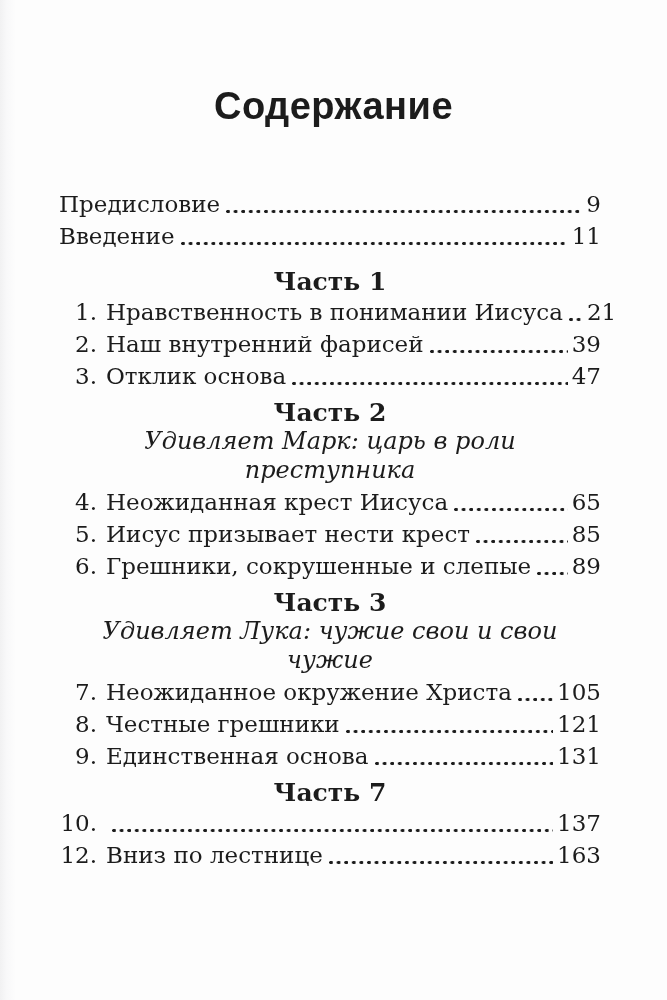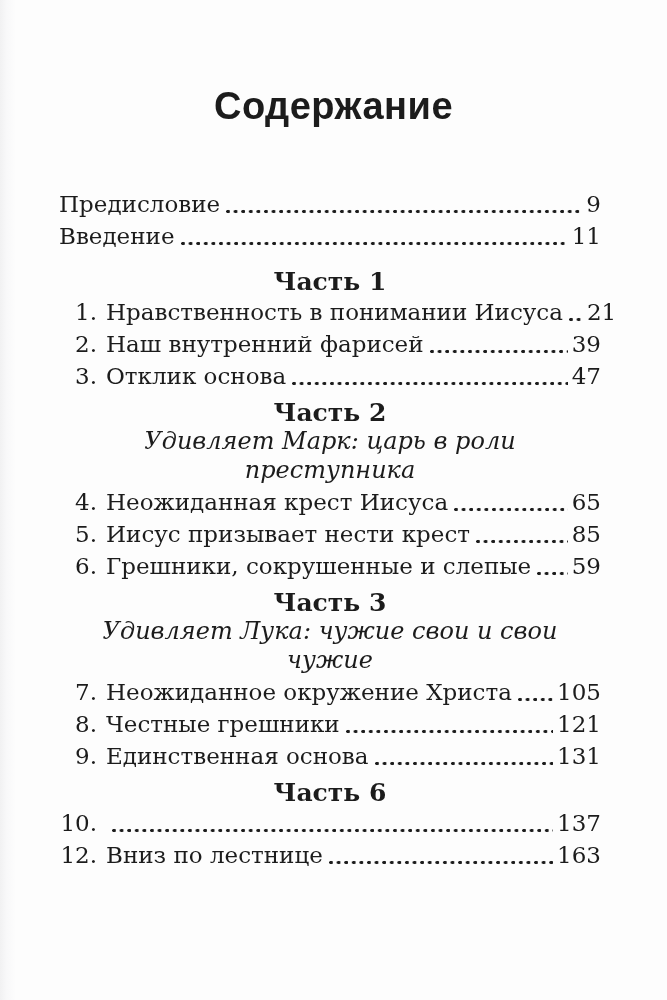--- a/index.html
+++ b/index.html
@@ -138,21 +138,21 @@
           <div class="row">
             <span class="num">5.</span>
             <span class="label">Иисус призывает нести крест</span>
             <span class="dots"></span>
             <span class="pg">85</span>
           </div>
           <div class="row">
             <span class="num">6.</span>
             <span class="label">Грешники, сокрушенные и слепые</span>
             <span class="dots"></span>
-            <span class="pg">59</span>
+            <span class="pg">89</span>
           </div>
         </section>
         <section class="part">
           <div class="part-heading">Часть 3</div>
           <div class="part-subtitle">Удивляет Лука: чужие свои и свои чужие</div>
           <div class="row">
             <span class="num">7.</span>
             <span class="label">Неожиданное окружение Христа</span>
             <span class="dots"></span>
             <span class="pg">105</span>
@@ -164,21 +164,21 @@
             <span class="pg">121</span>
           </div>
           <div class="row">
             <span class="num">9.</span>
             <span class="label">Единственная основа</span>
             <span class="dots"></span>
             <span class="pg">131</span>
           </div>
         </section>
         <section class="part">
-          <div class="part-heading">Часть 6</div>
+          <div class="part-heading">Часть 7</div>
           <div class="row">
             <span class="num">10.</span>
             <span class="dots"></span>
             <span class="pg">137</span>
           </div>
           <div class="row">
             <span class="num">12.</span>
             <span class="label">Вниз по лестнице</span>
             <span class="dots"></span>
             <span class="pg">163</span>

